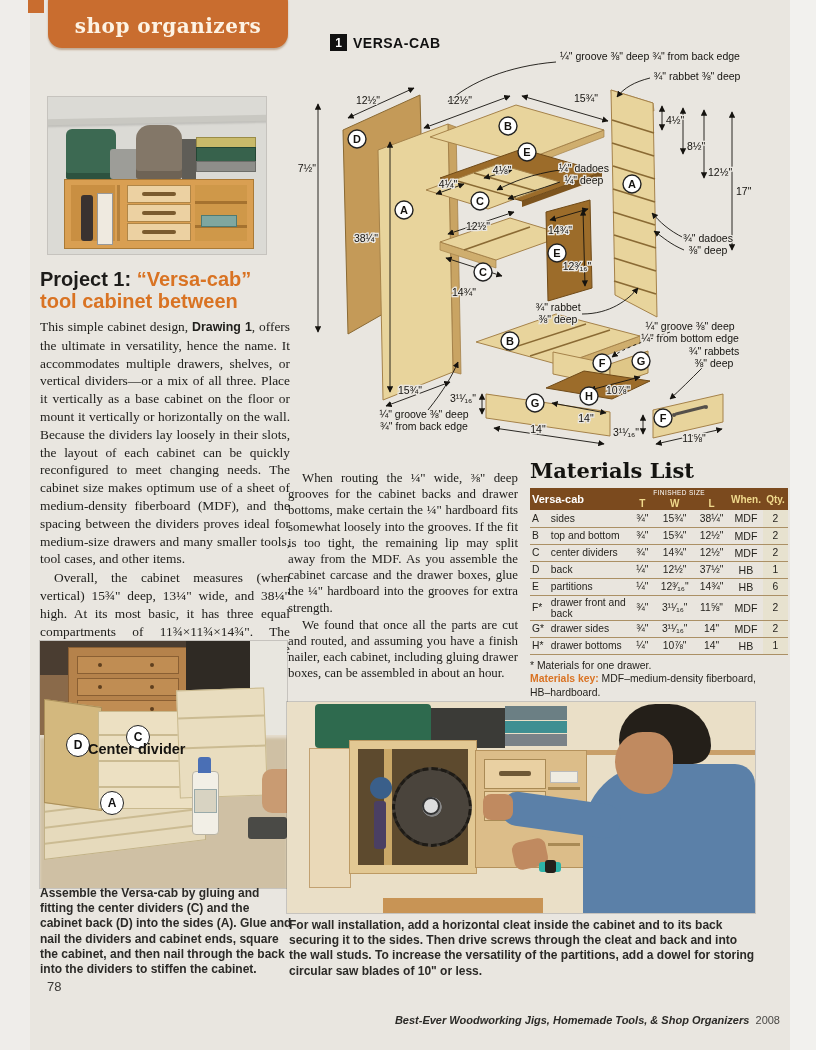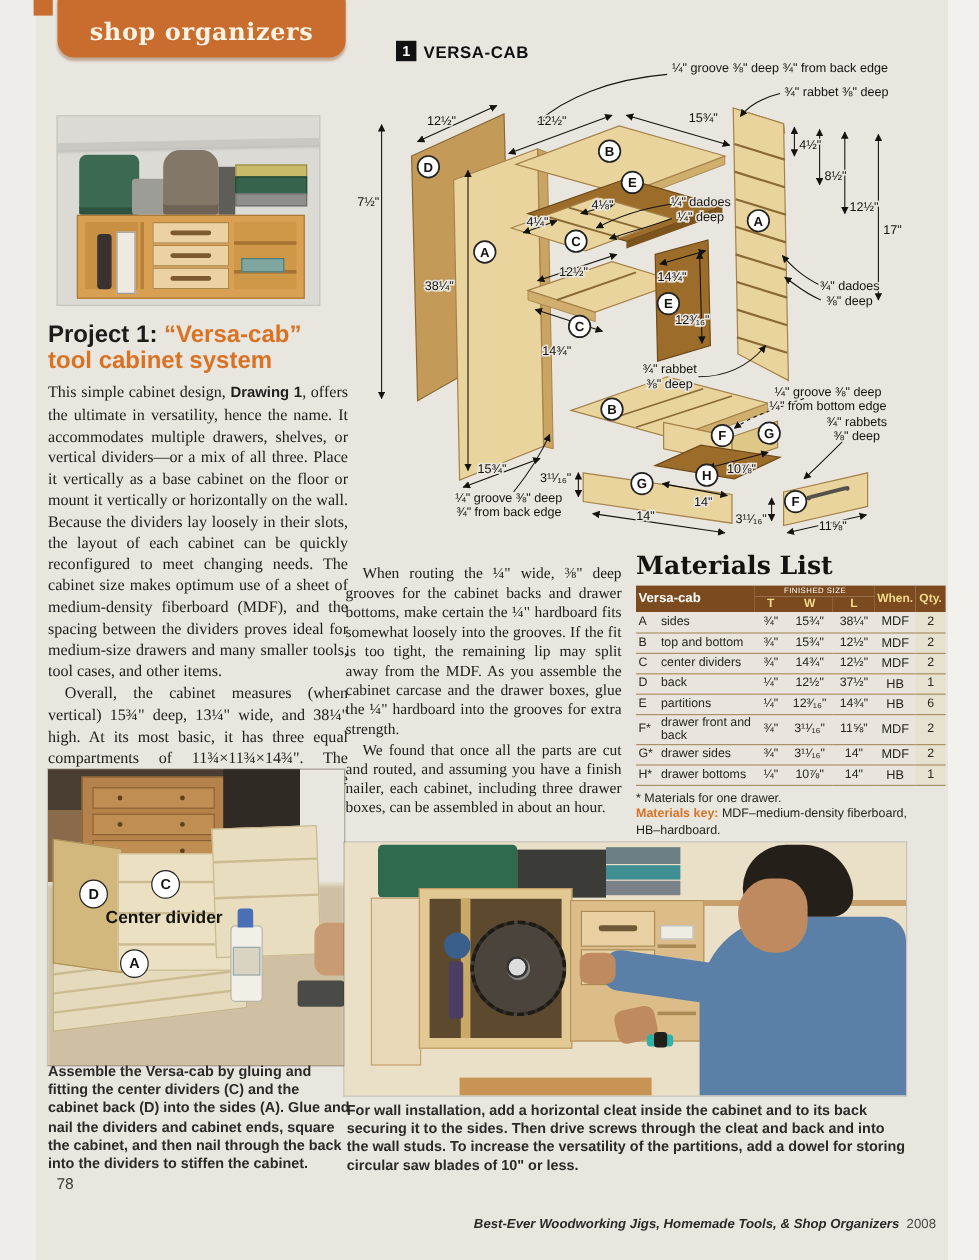--- a/index.html
+++ b/index.html
@@ -369,31 +369,31 @@
       <text class="dim" x="240" y="391" text-anchor="middle">14"</text>
       <text class="dim" x="320" y="352" text-anchor="middle">10⅞"</text>
       <text class="dim" x="288" y="380" text-anchor="middle">14"</text>
       <text class="dim" x="341" y="394" text-anchor="end">3¹¹⁄₁₆"</text>
       <text class="dim" x="396" y="400" text-anchor="middle">11⅝"</text>
     </svg>
   </div>
 
   <div class="article">
     <h2><span class="dark">Project 1:</span><span> “Versa-cab”</span><br>
-      <span>tool cabinet system</span></h2>
+      <span>tool cabinet between</span></h2>
     <div class="body-copy">
       <p><span>This simple cabinet design, </span><span class="bold-sans">Drawing 1</span><span>, offers the ultimate in versatility, hence the name. It accommodates multiple drawers, shelves, or vertical dividers—or a mix of all three. Place it vertically as a base cabinet on the floor or mount it vertically or horizontally on the wall. Because the dividers lay loosely in their slots, the layout of each cabinet can be quickly reconfigured to meet changing needs. The cabinet size makes optimum use of a sheet of medium-density fiberboard (MDF), and the spacing between the dividers proves ideal for medium-size drawers and many smaller tools, tool cases, and other items.</span></p>
       <p>Overall, the cabinet measures (when vertical) 15¾" deep, 13¼" wide, and 38¼" high. At its most basic, it has three equal compartments of 11¾×11¾×14¾". The individual spaces, with dividers installed, are 3¾" wide.</p>
     </div>
   </div>
 
   <div class="col2">
     <div class="body-copy">
       <p>When routing the ¼" wide, ⅜" deep grooves for the cabinet backs and drawer bottoms, make certain the ¼" hardboard fits somewhat loosely into the grooves. If the fit is too tight, the remaining lip may split away from the MDF. As you assemble the cabinet carcase and the drawer boxes, glue the ¼" hardboard into the grooves for extra strength.</p>
-      <p>We found that once all the parts are cut and routed, and assuming you have a finish nailer, each cabinet, including three drawer boxes, can be assembled in about an hour.</p>
+      <p>We found that once all the parts are cut and routed, and assuming you have a finish nailer, each cabinet, including gluing drawer boxes, can be assembled in about an hour.</p>
     </div>
   </div>
 
   <div class="materials">
     <h3>Materials List</h3>
     <table class="mat">
       <thead>
         <tr>
           <th class="mh-part" colspan="2" rowspan="2">Versa-cab</th>
           <th class="mh-fin" colspan="3">FINISHED SIZE</th>
@@ -517,21 +517,21 @@
       <div class="p2-groove" style="top:22px;"></div>
         <div class="p2-groove" style="top:48px;"></div>
         <div class="p2-groove" style="top:74px;"></div>
     </div>
     <div class="abs p2-rpanel">
       <div class="p2-groove" style="top:26px;"></div>
         <div class="p2-groove" style="top:56px;"></div>
     </div>
     <div class="p2-circle" style="left:26px;top:92px;">D</div>
     <div class="p2-circle" style="left:86px;top:84px;">C</div>
-    <div class="p2-cdtext" style="left:48px;top:116px;">Center divider</div>
+    <div class="p2-cdtext" style="left:48px;top:100px;">Center divider</div>
     <div class="p2-circle" style="left:60px;top:150px;">A</div>
     <div class="abs p2-glue">
       <div class="abs p2-glue-body"></div>
       <div class="abs p2-glue-label"></div>
       <div class="abs p2-glue-cap"></div>
     </div>
     <div class="abs p2-hand"></div>
     <div class="abs p2-roller"></div>
   </div>
   <div class="caption cap2">Assemble the Versa-cab by gluing and fitting the center dividers (C) and the cabinet back (D) into the sides (A). Glue and nail the dividers and cabinet ends, square the cabinet, and then nail through the back into the dividers to stiffen the cabinet.</div>

